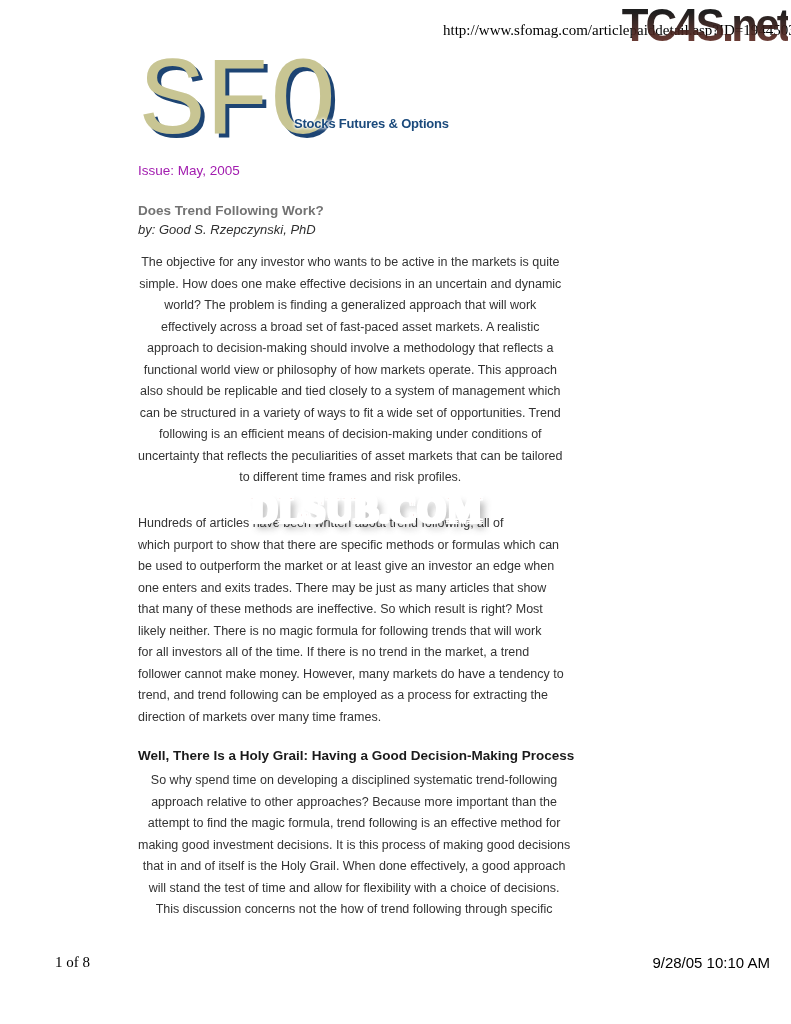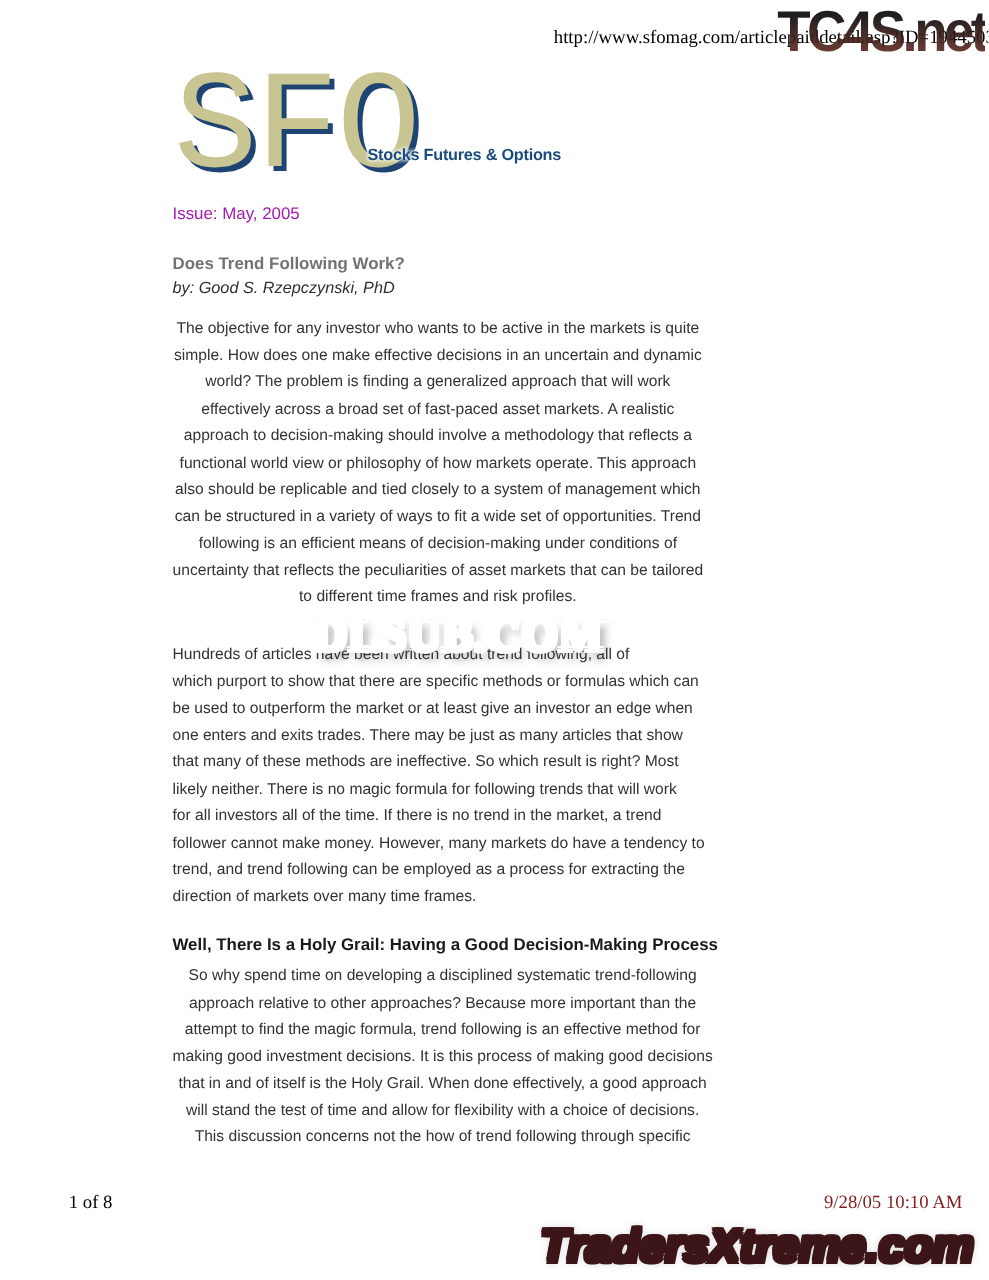--- a/index.html
+++ b/index.html
@@ -26,22 +26,22 @@
     font-size: 15px; color: #000;
     white-space: nowrap;
   }
   .print-footer-left {
     position: absolute; left: 23px; top: 954px;
     font-family: "Liberation Serif", serif;
     font-size: 15px; color: #000; margin-left: 32px;
   }
   .print-footer-right {
     position: absolute; right: 21px; top: 954px;
-    font-family: Liberation Serif, serif;
-    font-size: 15px; color: #7f1d1d;
+    font-family: Liberation Sans, sans-serif;
+    font-size: 15px; color: #000000;
   }
 
   
   .wm-tc4s {
     position: absolute; right: 3px; top: -2px;
     font-family: "Liberation Sans", sans-serif;
     font-weight: 900; font-size: 46px; letter-spacing: -3px;
     background: linear-gradient(to bottom, #0d0d0d 25%, #6e332a 90%);
     -webkit-background-clip: text; background-clip: text;
     color: transparent;
@@ -166,15 +166,14 @@
 approach relative to other approaches? Because more important than the
 attempt to find the magic formula, trend following is an effective method for
 making good investment decisions. It is this process of making good decisions
 that in and of itself is the Holy Grail. When done effectively, a good approach
 will stand the test of time and allow for flexibility with a choice of decisions.
 This discussion concerns not the how of trend following through specific</div>
 
   <div class="print-footer-left">1 of 8</div>
   <div class="print-footer-right">9/28/05 10:10 AM</div>
 
-  <div class="wm-traders">TradersXtreme.com</div>
 
 </div>
 
 </body></html>

